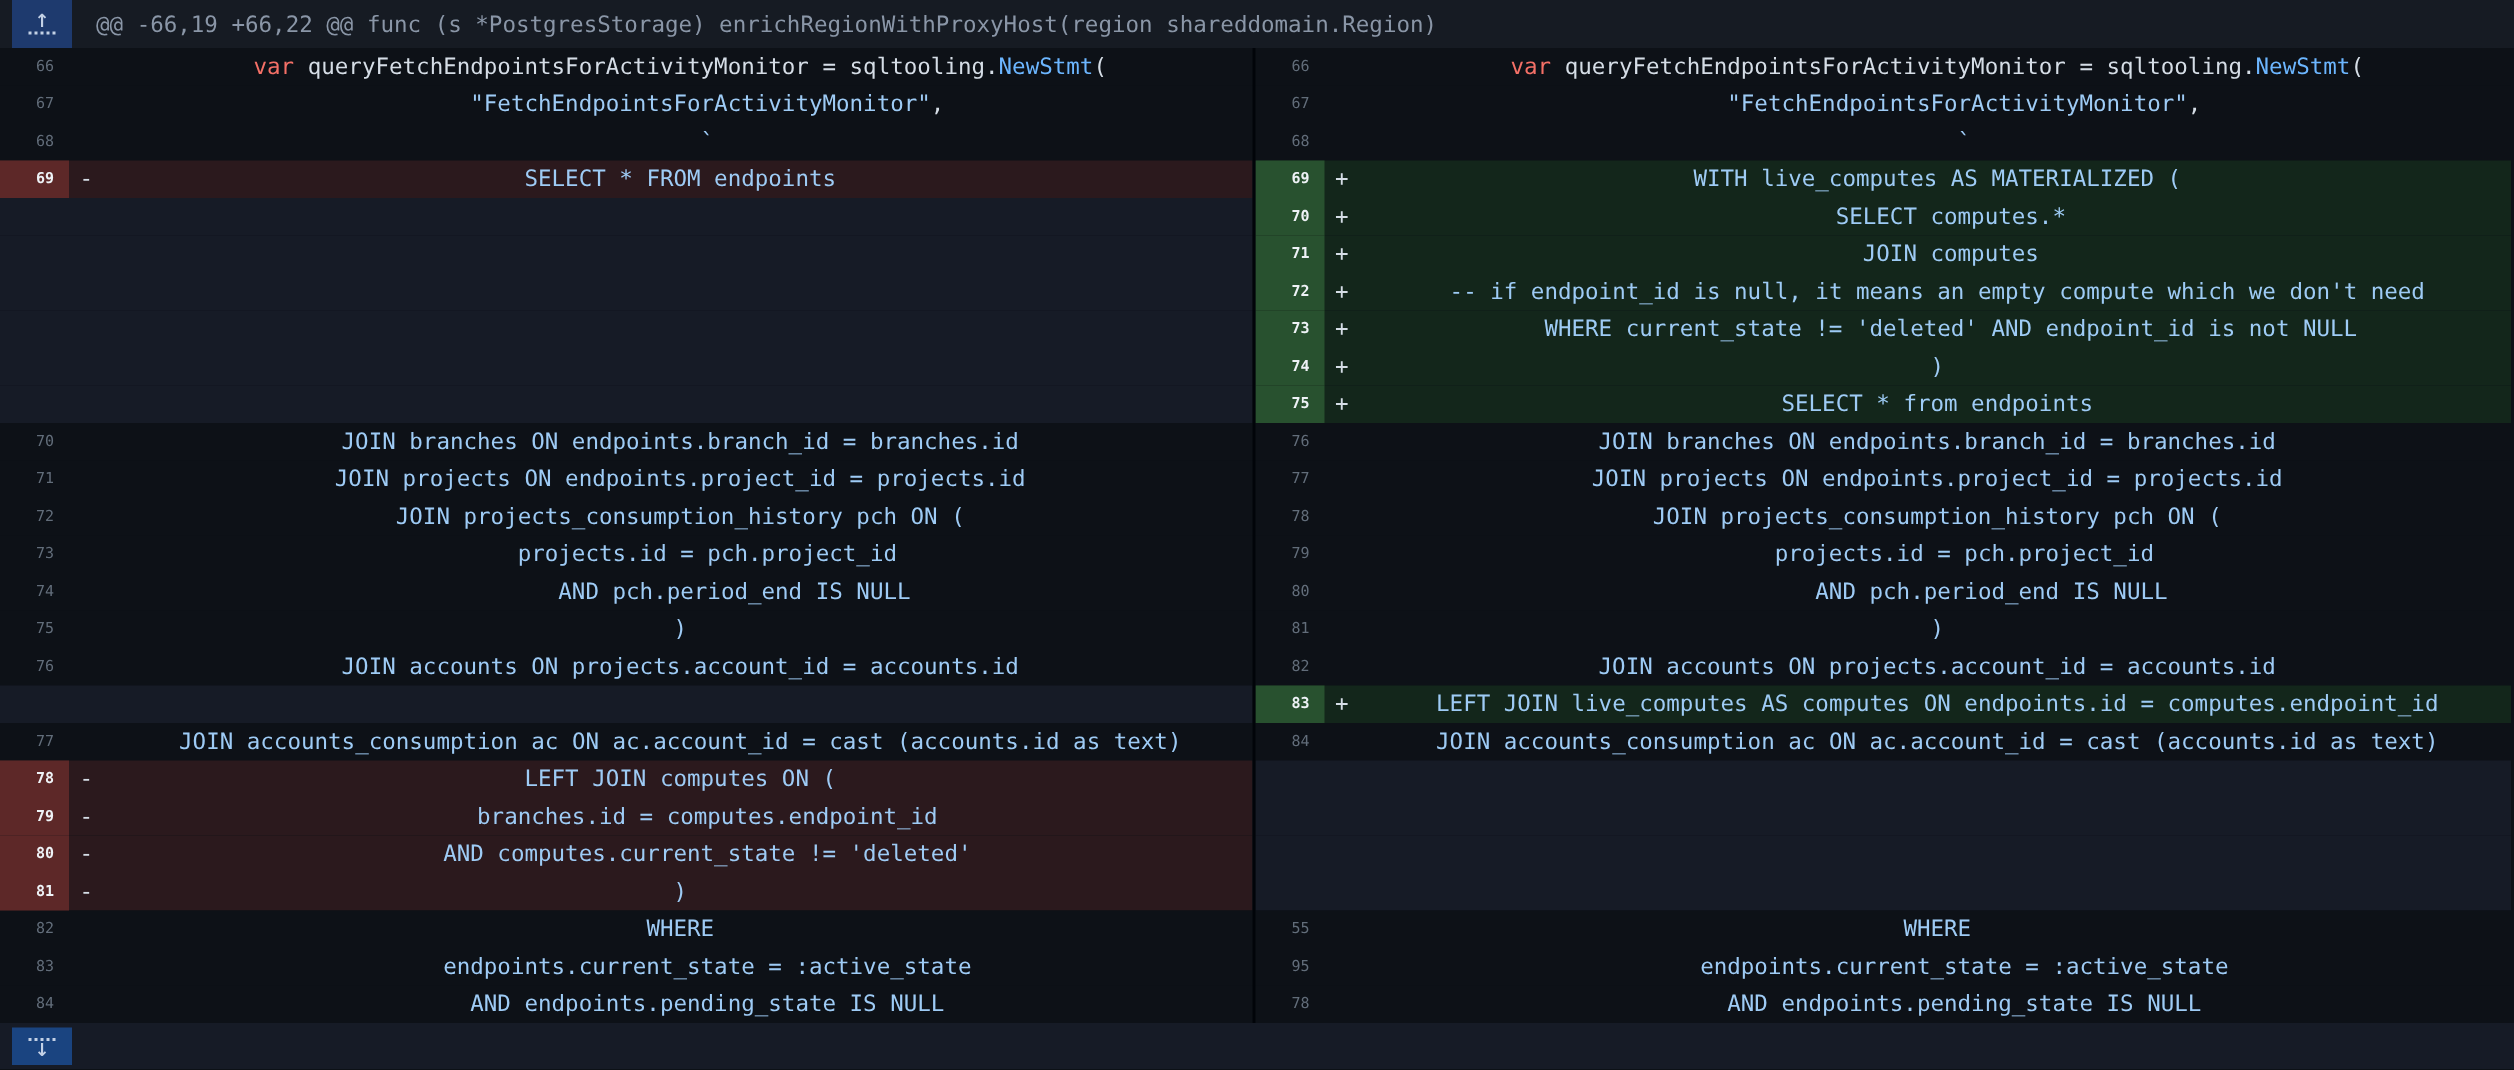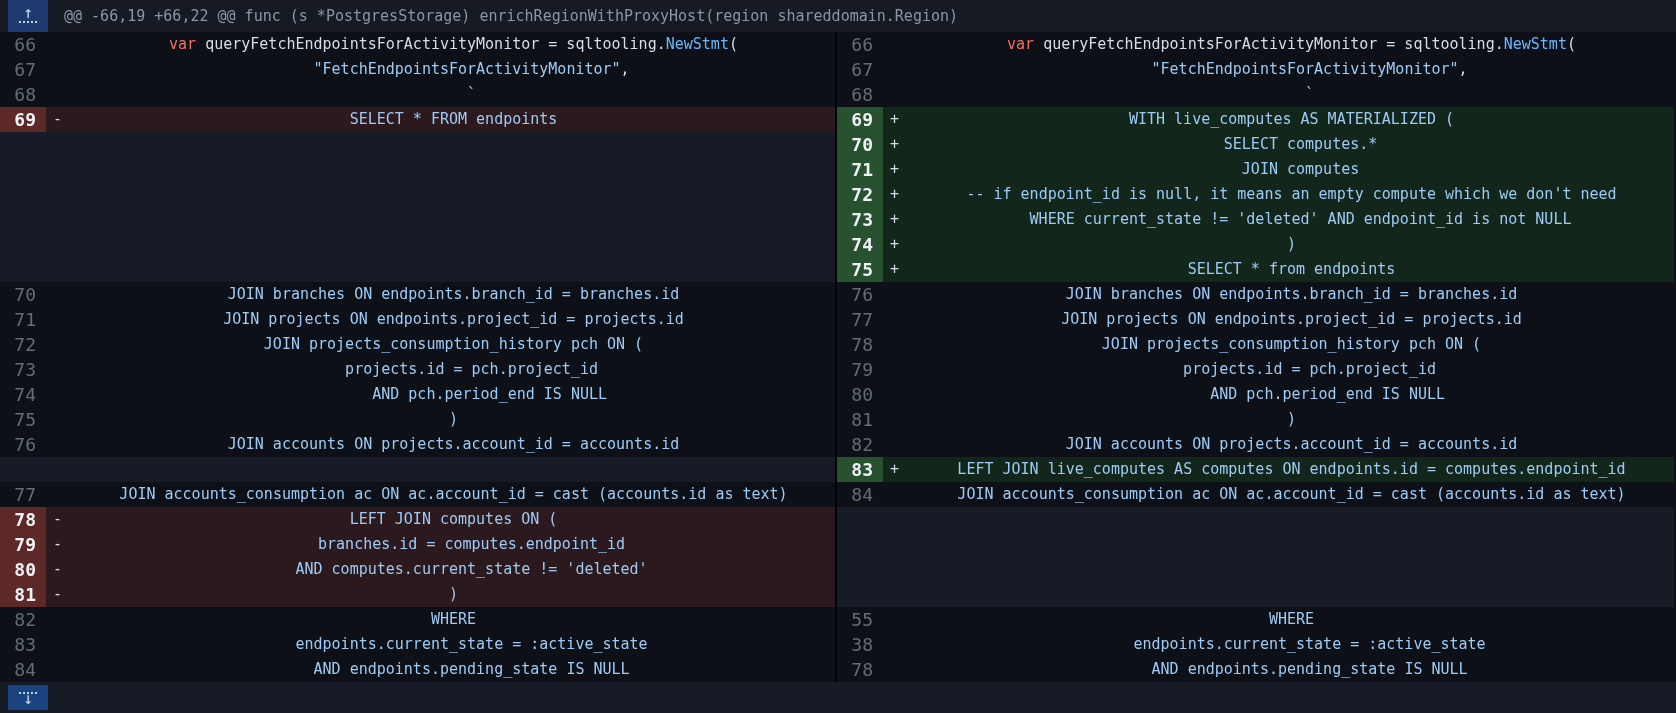--- a/index.html
+++ b/index.html
@@ -48,21 +48,21 @@
   .pane.right { width: 837px; }
   .row { display: flex; height: 25px; line-height: 25px; white-space: pre; }
   .row.context  { background: var(--background, #0d1117); }
   .row.filler   { background: var(--filler, #161b26); }
   .row.removed  { background: var(--removed-bg, #2b191d); }
   .row.added    { background: var(--added-bg, #13261b); }
   .gutter {
     display: inline-block; width: 46px; flex: 0 0 46px;
     text-align: right; padding-right: 10px;
     color: var(--line-number, #626d7a);
-    font-size: 18px;
+    font-size: 10px;
     user-select: none; cursor: pointer;
   }
   .row.removed .gutter { background: var(--removed-gutter, #5d2828); color: var(--line-number-changed, #eef2f6); font-weight: bold; }
   .row.added   .gutter { background: var(--added-gutter, #28512f);  color: var(--line-number-changed, #eef2f6); font-weight: bold; }
   .marker { display: inline-block; width: 26px; flex: 0 0 26px; padding-left: 7px; color: var(--plain, #d5dde6); }
   .code { flex: 1; white-space: pre; overflow: hidden; text-align: center; }
   .kw    { color: var(--keyword, #f47067); }
   .plain { color: var(--plain, #d5dde6); }
   .fn    { color: var(--function, #6cb6ff); }
   .str   { color: var(--string, #9ecbf5); }
@@ -129,21 +129,21 @@
         <div class="row context"><span class="gutter">80</span><span class="marker"></span><span class="code"><span class="str">        AND pch.period_end IS NULL</span></span></div>
         <div class="row context"><span class="gutter">81</span><span class="marker"></span><span class="code"><span class="str">)</span></span></div>
         <div class="row context"><span class="gutter">82</span><span class="marker"></span><span class="code"><span class="str">JOIN accounts ON projects.account_id = accounts.id</span></span></div>
         <div class="row added"><span class="gutter">83</span><span class="marker">+</span><span class="code"><span class="str">LEFT JOIN live_computes AS computes ON endpoints.id = computes.endpoint_id</span></span></div>
         <div class="row context"><span class="gutter">84</span><span class="marker"></span><span class="code"><span class="str">JOIN accounts_consumption ac ON ac.account_id = cast (accounts.id as text)</span></span></div>
         <div class="row filler"></div>
         <div class="row filler"></div>
         <div class="row filler"></div>
         <div class="row filler"></div>
         <div class="row context"><span class="gutter">55</span><span class="marker"></span><span class="code"><span class="str">WHERE</span></span></div>
-        <div class="row context"><span class="gutter">38</span><span class="marker"></span><span class="code"><span class="str">    endpoints.current_state = :active_state</span></span></div>
+        <div class="row context"><span class="gutter">95</span><span class="marker"></span><span class="code"><span class="str">    endpoints.current_state = :active_state</span></span></div>
         <div class="row context"><span class="gutter">78</span><span class="marker"></span><span class="code"><span class="str">    AND endpoints.pending_state IS NULL</span></span></div>
       </div>
   </div>
 
   <div class="bottom-bar">
     <button class="expand-btn">
       <span class="expand-icon">
         <span class="dots"></span>
         <span class="arrow">↓</span>
       </span>

